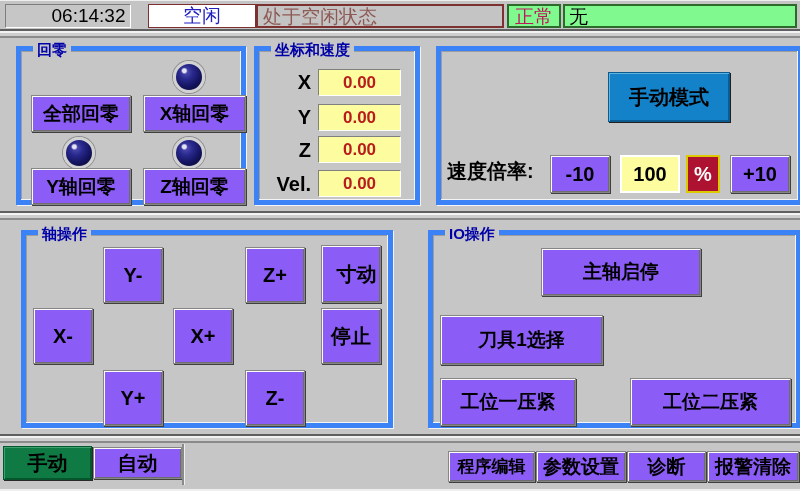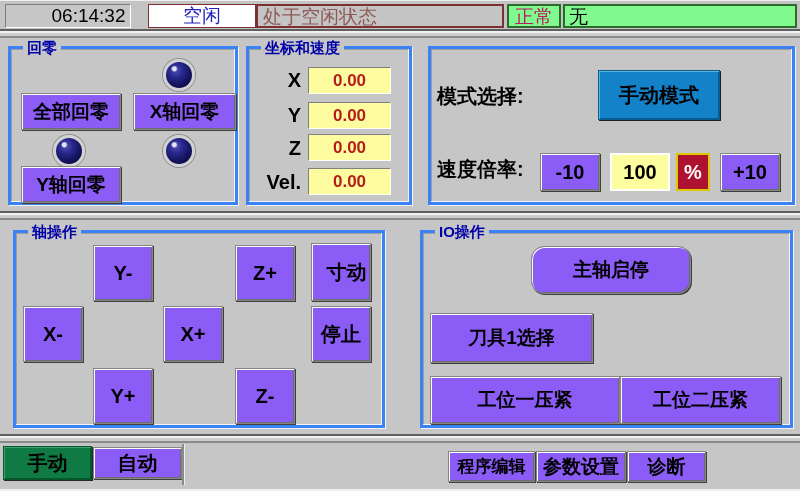--- a/index.html
+++ b/index.html
@@ -32,22 +32,22 @@
 
   
   .ridge { left:0; width:800px; height:9px; background:#cdcdcd;
     border-top:2px solid #5f5f5f; border-bottom:2px solid #8a8a8a;
     box-shadow: inset 0 2px 0 #f2f2f2; }
   .ridge1 { top:29px; }
   .ridge2 { top:211px; }
   .ridge3 { top:434px; }
 
   
-  .panel { border:3px solid #3b82f6;
-    box-shadow:1px 1px 0 #f4f4f4, inset -1px -1px 0 #f4f4f4, inset 1px 1px 0 #9d9d9d; }
+  .panel { border:5px solid #3b82f6;
+    box-shadow:1px 1px 0 #f4f4f4, inset -1px -1px 0 #f4f4f4, inset 1px 1px 0 #9d9d9d;margin-left:8px; }
   .panel-title { position:absolute; top:-10px; left:12px; background:#c6c6c6;
     padding:0 4px; color:#0000a8; font-size:15px; font-weight:bold; line-height:18px; }
 
   .panel-homing { left:8px;  top:46px; width:230px; height:159px; }
   .panel-coords { left:246px; top:46px; width:166px; height:159px; }
   .panel-mode   { left:428px; top:46px; width:367px; height:159px; }
   .panel-axis   { left:13px;  top:230px; width:372px; height:198px; }
   .panel-io     { left:420px; top:230px; width:373px; height:198px; }
 
   
@@ -105,24 +105,24 @@
   .btn-xm { left:7px;   top:73px; }
   .btn-xp { left:147px; top:73px; }
   .btn-stop { left:295px; top:73px; }
   .btn-yp { left:77px;  top:135px; }
   .btn-zm { left:219px; top:135px; }
   .step-field { left:295px; top:137px; width:60px; height:57px; background:#80fa8e;
     color:#000; font-weight:bold; font-size:18px; text-align:center; line-height:53px;
     border:2px solid #000000; cursor:pointer; }
 
   
-  .btn-spindle { left:108px; top:13px; width:160px; height:48px;border-radius:13px; }
+  .btn-spindle { left:108px; top:13px; width:160px; height:48px; }
   .btn-tool1 { left:7px;   top:80px; width:163px; height:50px; }
   .btn-tool2 { left:197px; top:80px; width:161px; height:50px; }
-  .btn-clamp1 { left:7px;   top:143px; width:190px; height:48px;font-family:Liberation Mono, monospace; }
+  .btn-clamp1 { left:7px;   top:143px; width:136px; height:48px;font-family:Liberation Mono, monospace; }
   .btn-clamp2 { left:197px; top:143px; width:161px; height:48px; }
 
   
   .bottom-bar { left:0; top:444px; width:800px; height:47px; background:#c6c6c6;
     border-bottom:2px solid #efefef; }
   .btn-manual { left:3px; top:2px; width:89px; height:34px; background:#107a44;
     font-size:20px; border:1px solid #06552c;
     box-shadow: inset 1px 1px 0 #3da26d, inset -1px -1px 0 #06552c, 1px 1px 0 #2a2a2a; }
   .btn-auto { left:93px; top:3px; width:89px; height:32px; font-size:20px; }
   .vsep { left:182px; top:0; width:2px; height:41px; background:#8a8a8a;
@@ -145,36 +145,36 @@
 <div class="abs ridge ridge1"></div>
 
 <div class="abs panel panel-homing">
   <span class="panel-title">回零</span>
   <div class="abs led led-x"></div>
   <div class="abs led led-y"></div>
   <div class="abs led led-z"></div>
   <button class="abs btn btn-cn btn-home-all">全部回零</button>
   <button class="abs btn btn-cn btn-home-x">X轴回零</button>
   <button class="abs btn btn-cn btn-home-y">Y轴回零</button>
+  <button class="abs btn btn-cn btn-home-z">Z轴回零</button>
 </div>
 
 <div class="abs panel panel-coords">
   <span class="panel-title">坐标和速度</span>
   <div class="abs axis-label lblX">X</div>
   <div class="abs val-field fldX">0.00</div>
   <div class="abs axis-label lblY">Y</div>
   <div class="abs val-field fldY">0.00</div>
   <div class="abs axis-label lblZ">Z</div>
   <div class="abs val-field fldZ">0.00</div>
   <div class="abs axis-label lblV">Vel.</div>
   <div class="abs val-field fldV">0.00</div>
 </div>
 
 <div class="abs panel panel-mode">
-  <div class="abs mode-label">模式选择:</div>
   <button class="abs btn btn-mode">手动模式</button>
   <div class="abs ovr-label">速度倍率:</div>
   <button class="abs btn btn-dec">-10</button>
   <div class="abs ovr-value">100</div>
   <div class="abs ovr-unit">%</div>
   <button class="abs btn btn-inc">+10</button>
 </div>
 
 <div class="abs ridge ridge2"></div>
 
@@ -200,13 +200,14 @@
 
 <div class="abs ridge ridge3"></div>
 
 <div class="abs bottom-bar">
   <button class="abs btn btn-manual">手动</button>
   <button class="abs btn btn-auto">自动</button>
   <div class="abs vsep"></div>
   <button class="abs btn btn-prog">程序编辑</button>
   <button class="abs btn btn-param">参数设置</button>
   <button class="abs btn btn-diag">诊断</button>
+  <button class="abs btn btn-alarm">报警清除</button>
 </div>
 
 </body></html>

